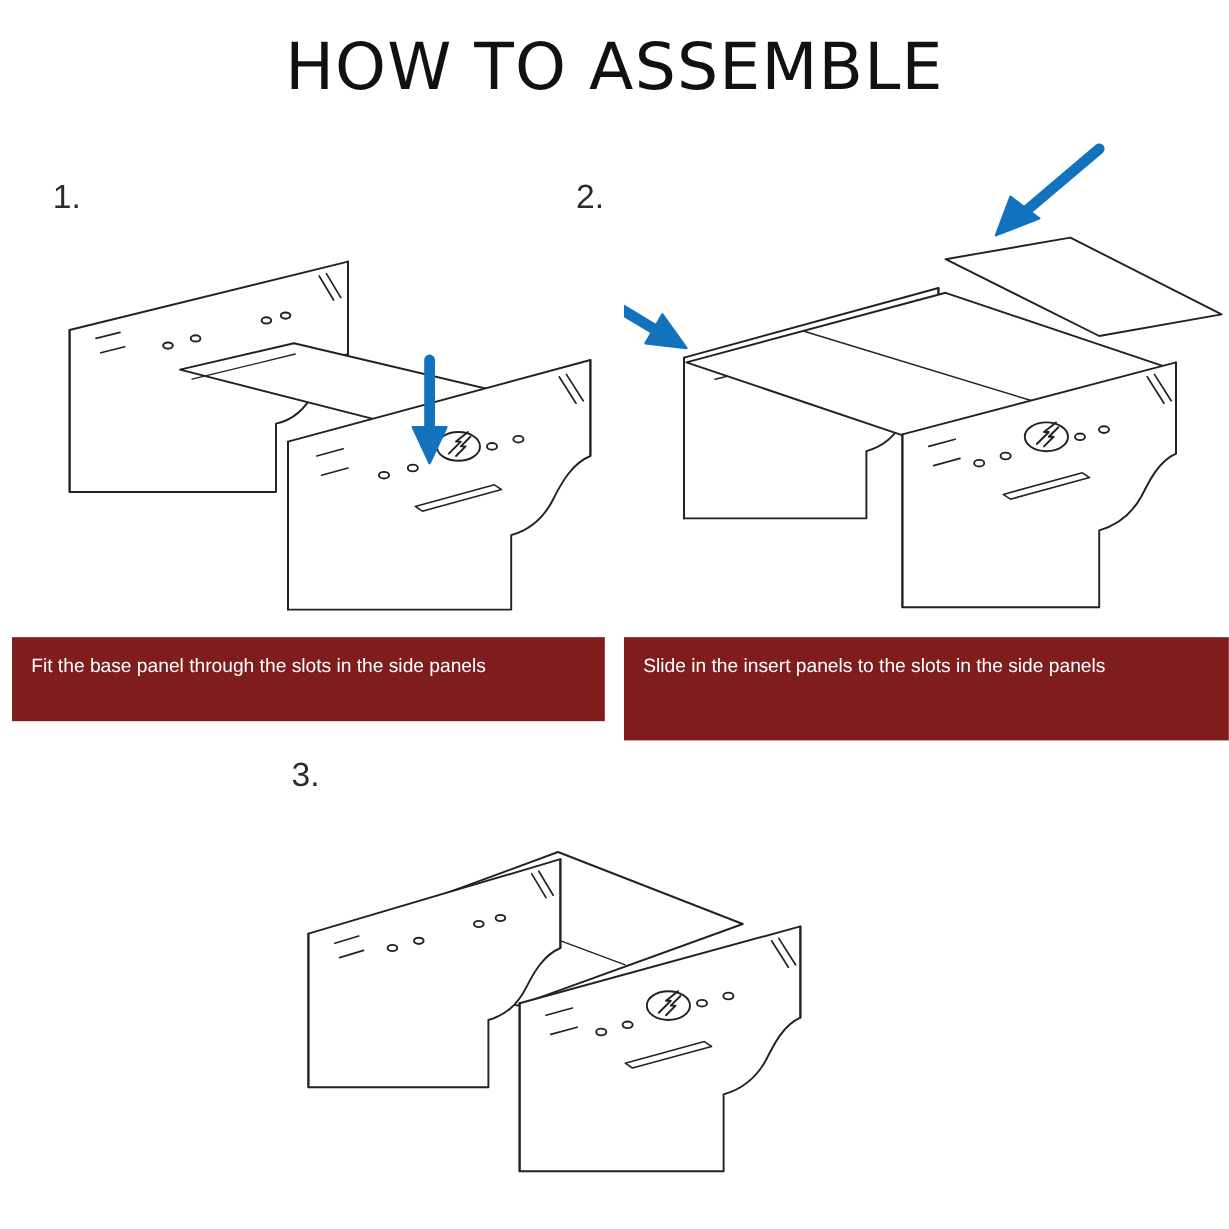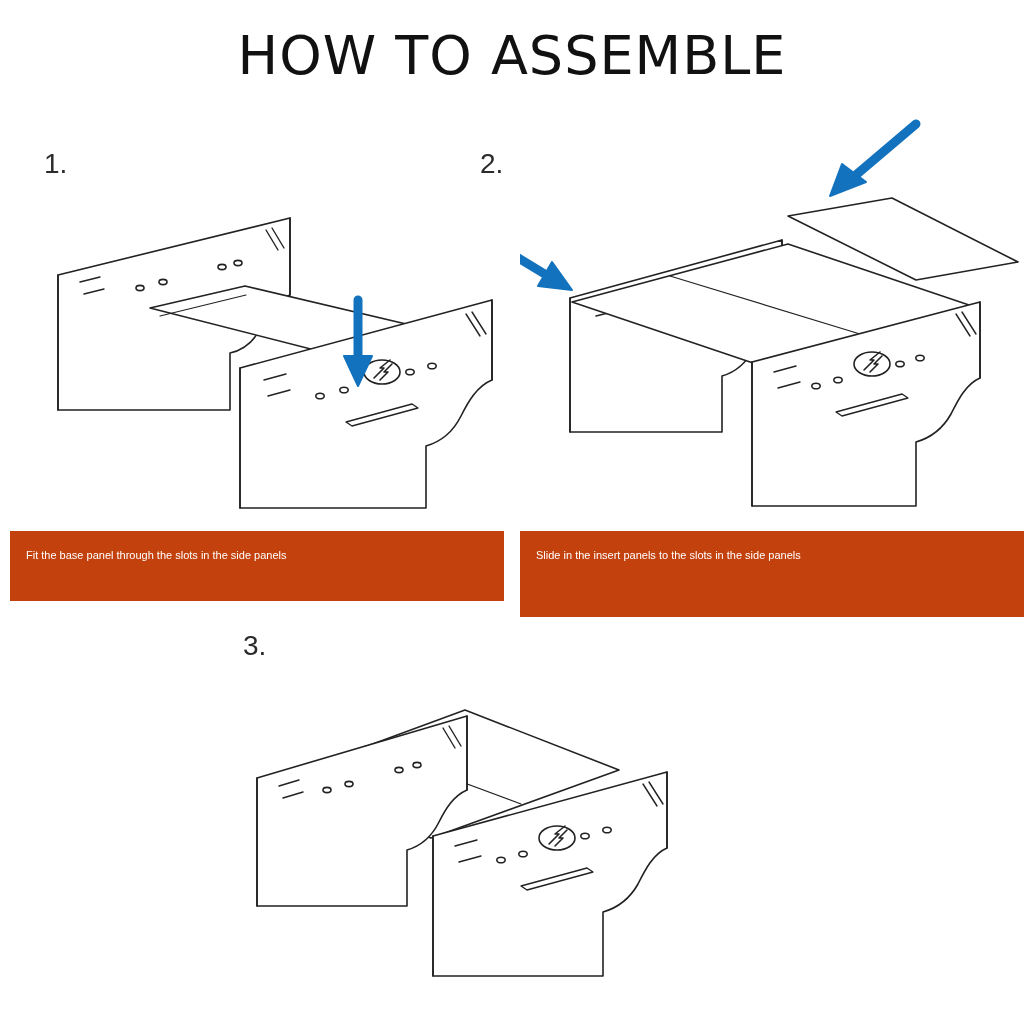--- a/index.html
+++ b/index.html
@@ -31,23 +31,23 @@
   .step-number {
     position: absolute;
     font-size: 28px;
     font-weight: 400;
     color: #2b2b2b;
     font-family: "Liberation Sans", sans-serif;
   }
 
   .caption {
     position: absolute;
-    background: #c2410c;
+    background: #7f1d1d;
     color: #ffffff;
-    font-size: 11px;
+    font-size: 16px;
     line-height: 25px;
     padding: 12px 14px 31px 16px;
     box-sizing: border-box;
     font-family: "Liberation Sans", sans-serif;
   }
 
   .illus {
     position: absolute;
   }
   .illus svg {

